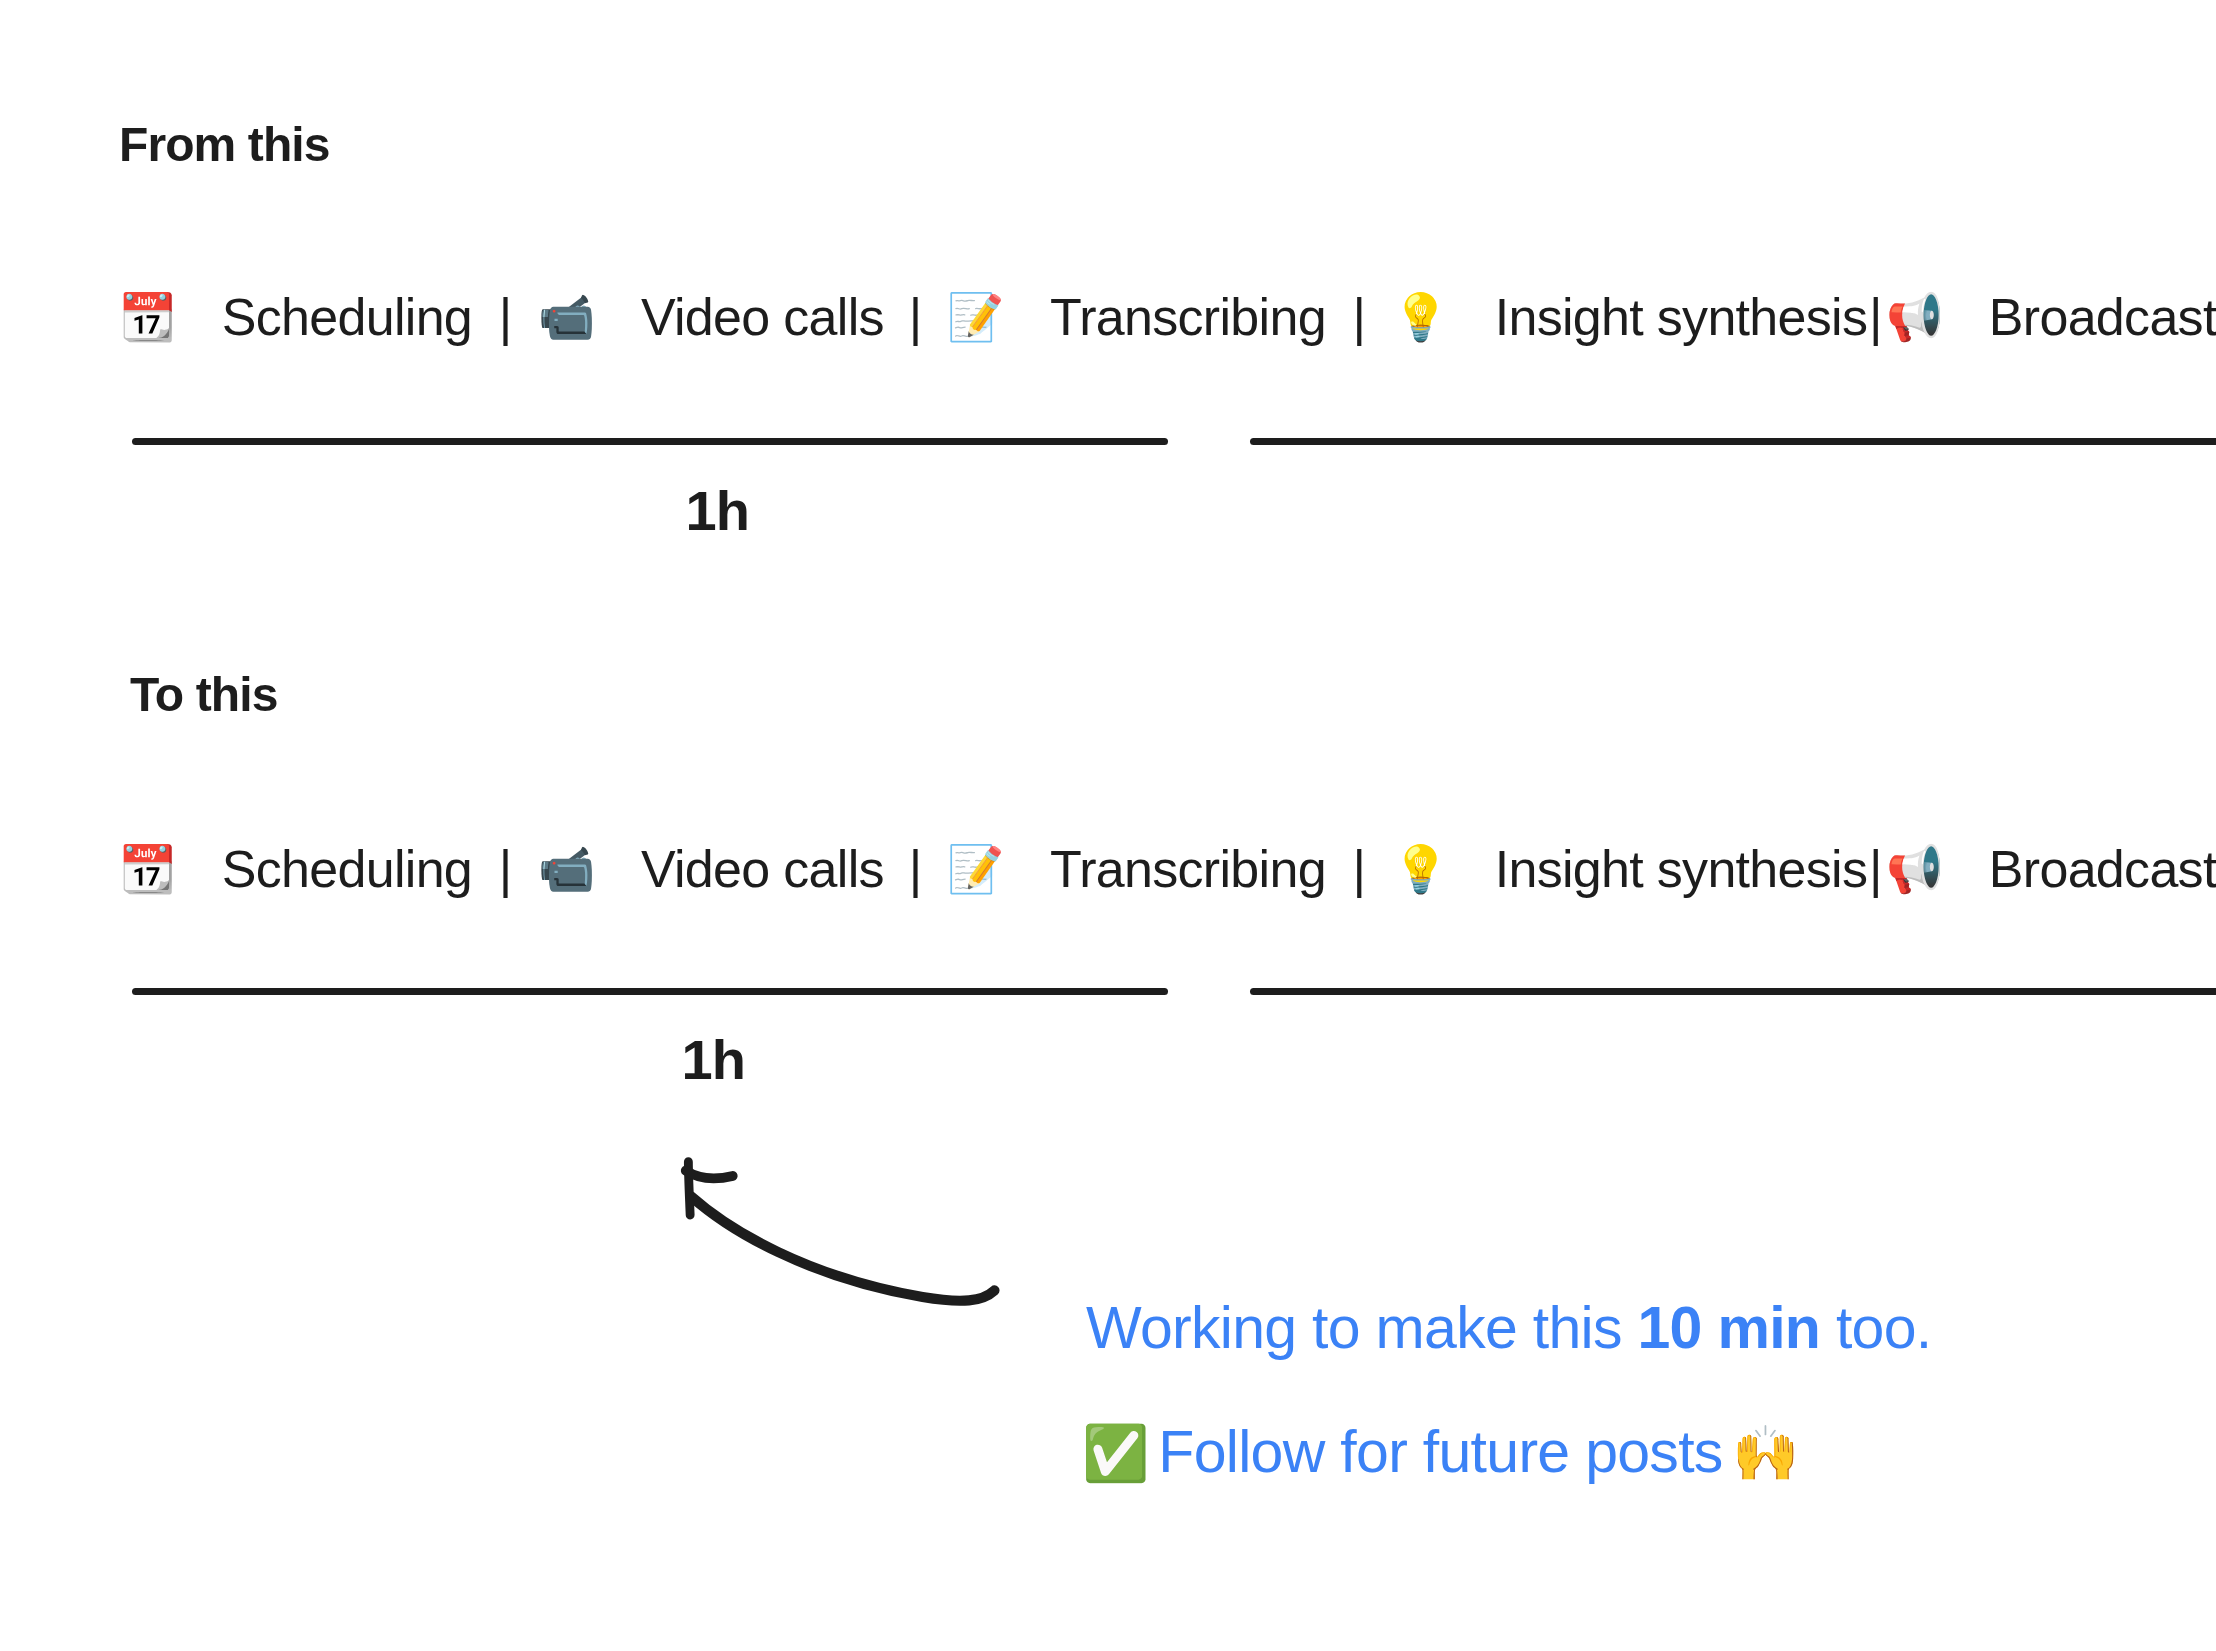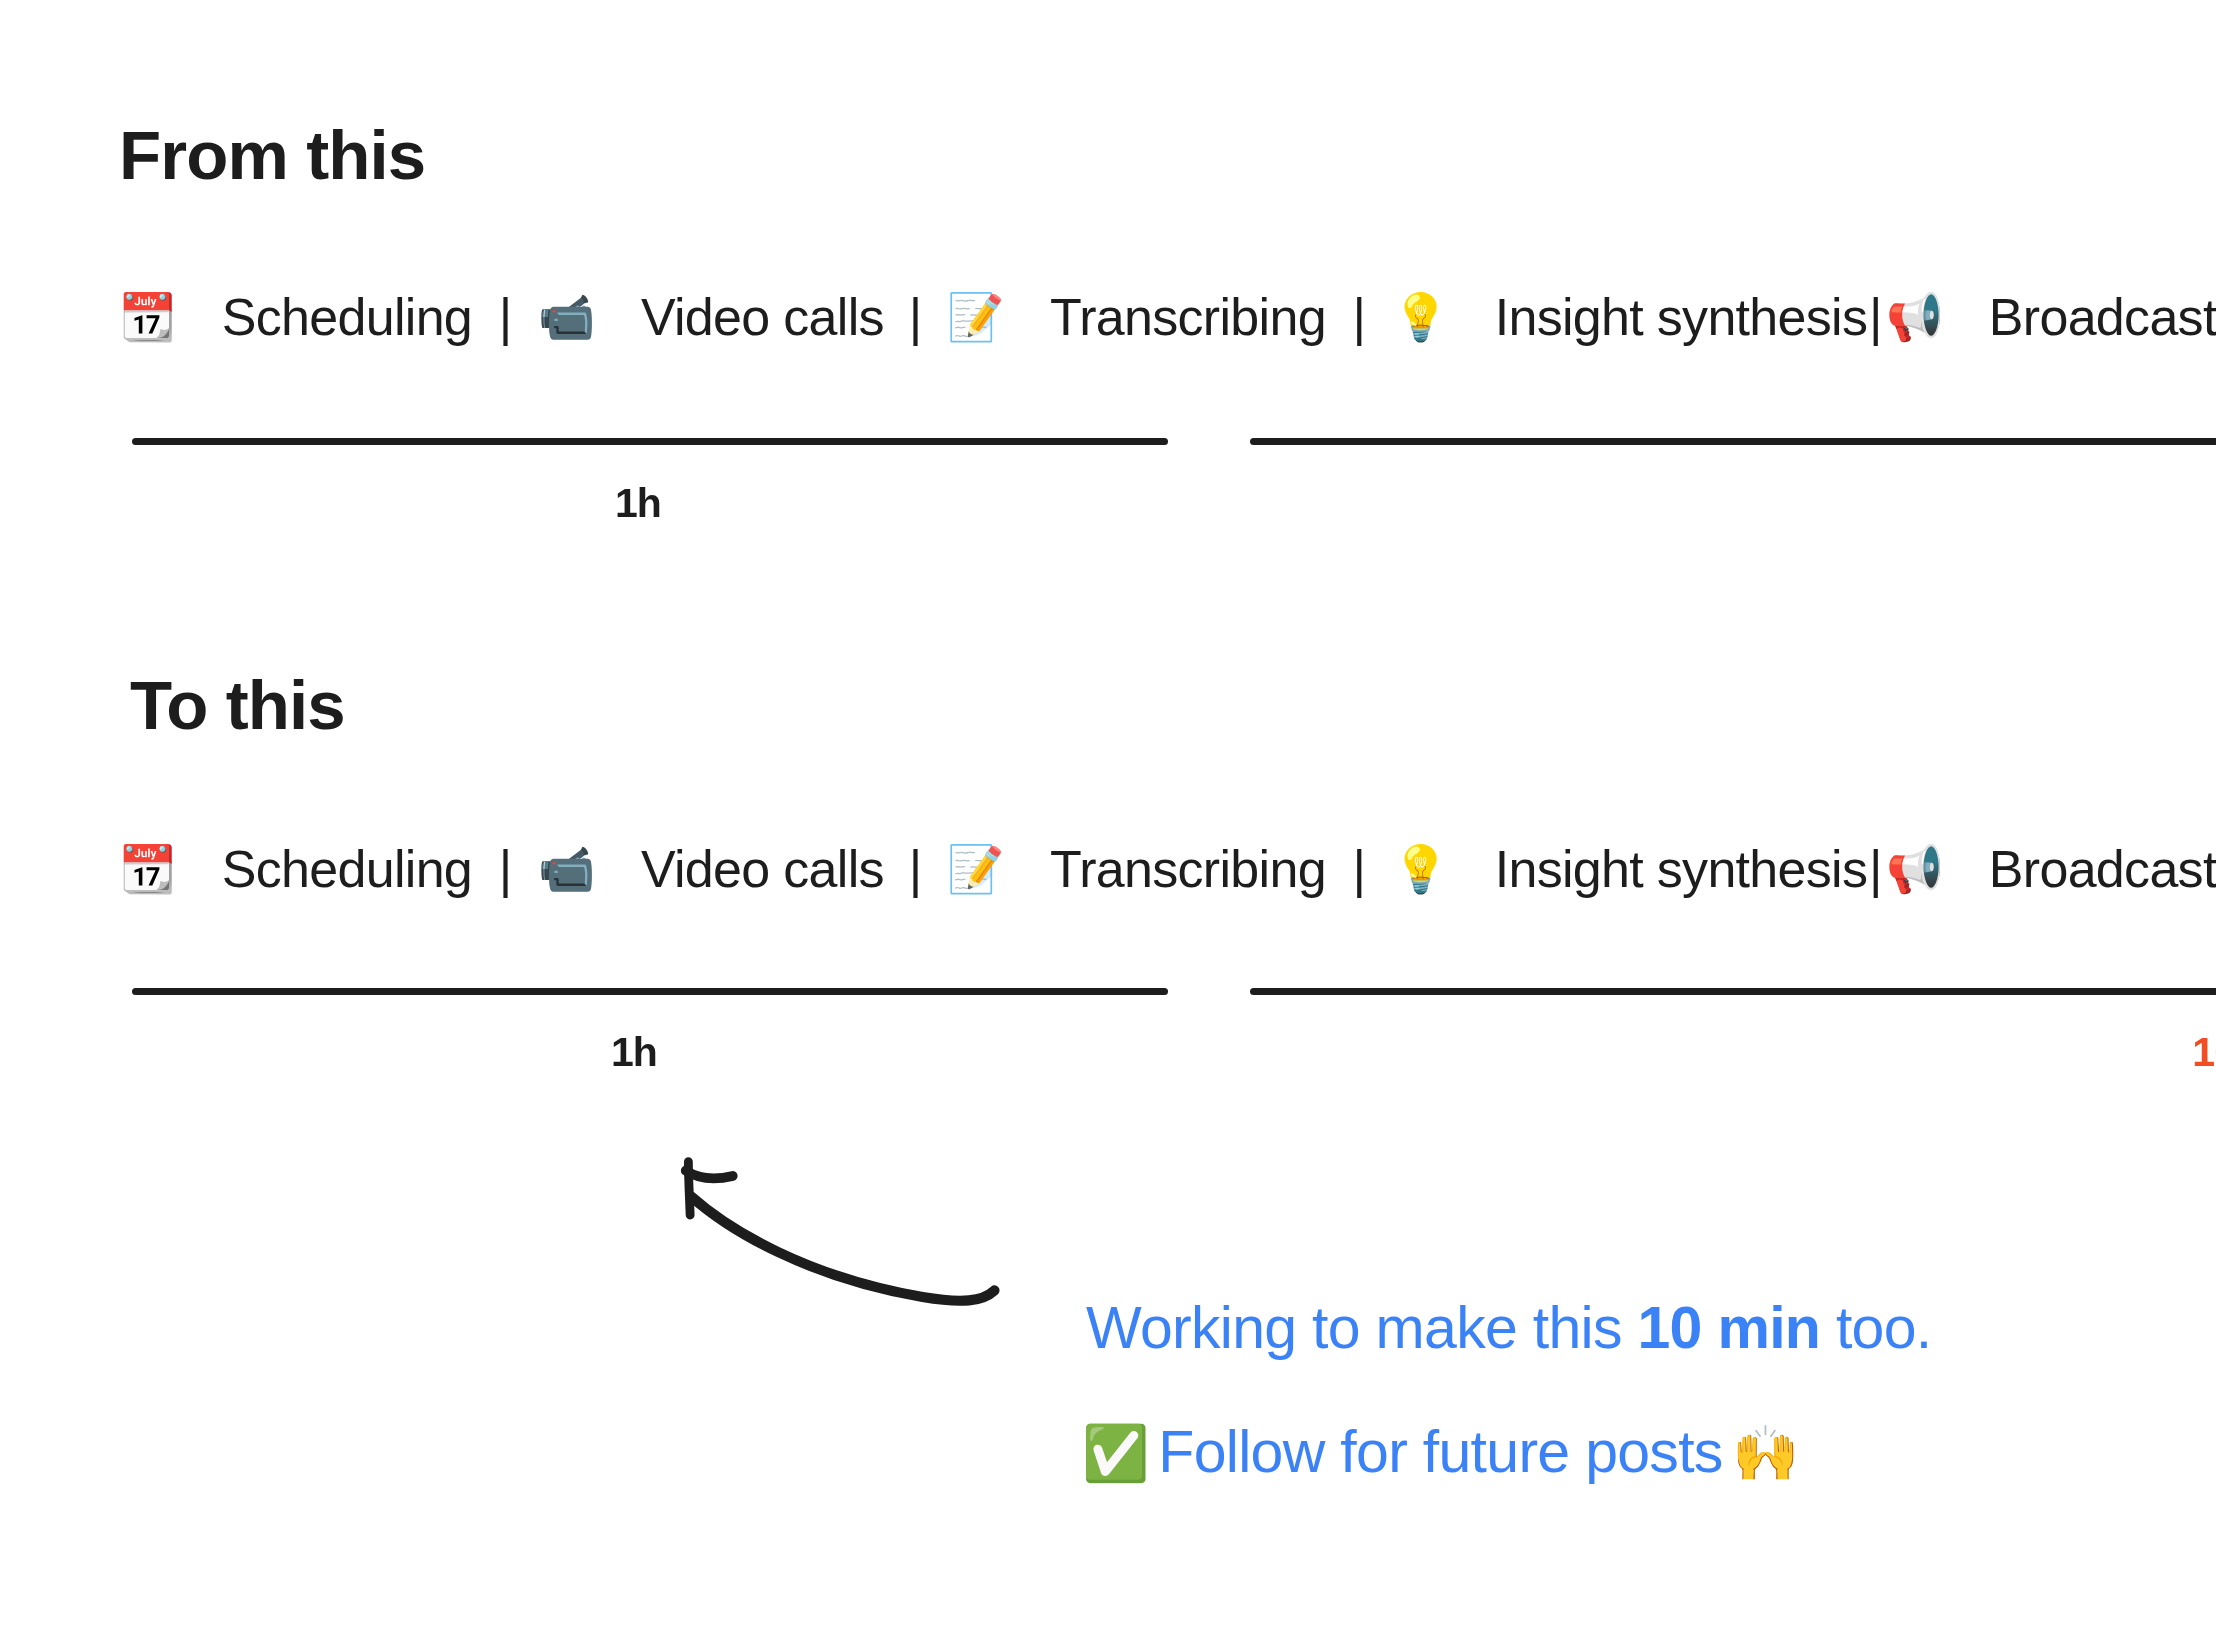--- a/index.html
+++ b/index.html
@@ -12,21 +12,21 @@
     height: 1651px;
     position: relative;
     font-family: "Liberation Sans", sans-serif;
     color: #1d1d1d;
     overflow: hidden;
   }
 
   
   .heading {
     position: absolute;
-    font-size: 69px;
+    font-size: 48px;
     font-weight: 700;
     letter-spacing: -0.9px;
     color: #1d1d1d;
     white-space: nowrap;
     line-height: 1;
   }
   #heading-from { left: 119px; top: 121px; }
   #heading-to   { left: 130px; top: 671px; }
 
   
@@ -84,25 +84,25 @@
     border-radius: 3.5px;
   }
   #bar-from-left  { left: 132px;  top: 438px;  width: 1036px; }
   #bar-from-right { left: 1250px; top: 438px;  width: 2006px; }
   #bar-to-left    { left: 132px;  top: 988px; width: 1036px; }
   #bar-to-right   { left: 1250px; top: 988px; width: 2006px; }
 
   
   .duration {
     position: absolute;
-    font-size: 41px;
+    font-size: 56px;
     font-weight: 700;
     letter-spacing: -0.9px;
     line-height: 1;
-    text-align: center;
+    text-align: right;
     color: #1d1d1d;
     white-space: nowrap;
   }
   #dur-from-left  { left: 527px; top: 483px; width: 222px; }
   #dur-from-right { left: 2141px; top: 483px; width: 222px; }
   #dur-to-left    { left: 523px; top: 1032px; width: 222px; }
   #dur-to-right   { left: 2117px; top: 1032px; width: 275px; color: #f24e23; }
 
   
   #arrow-annotation {

